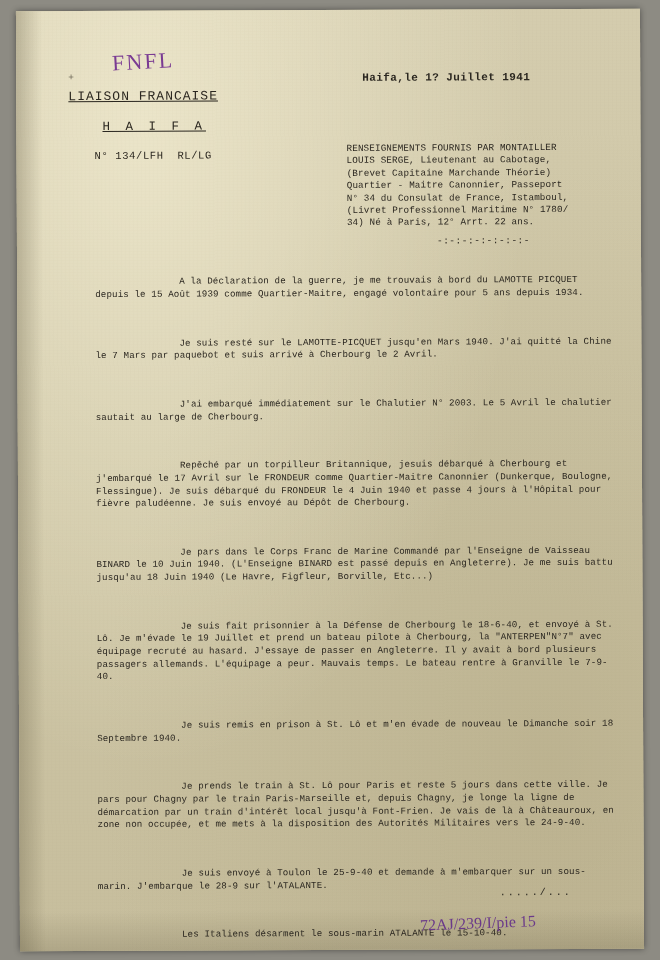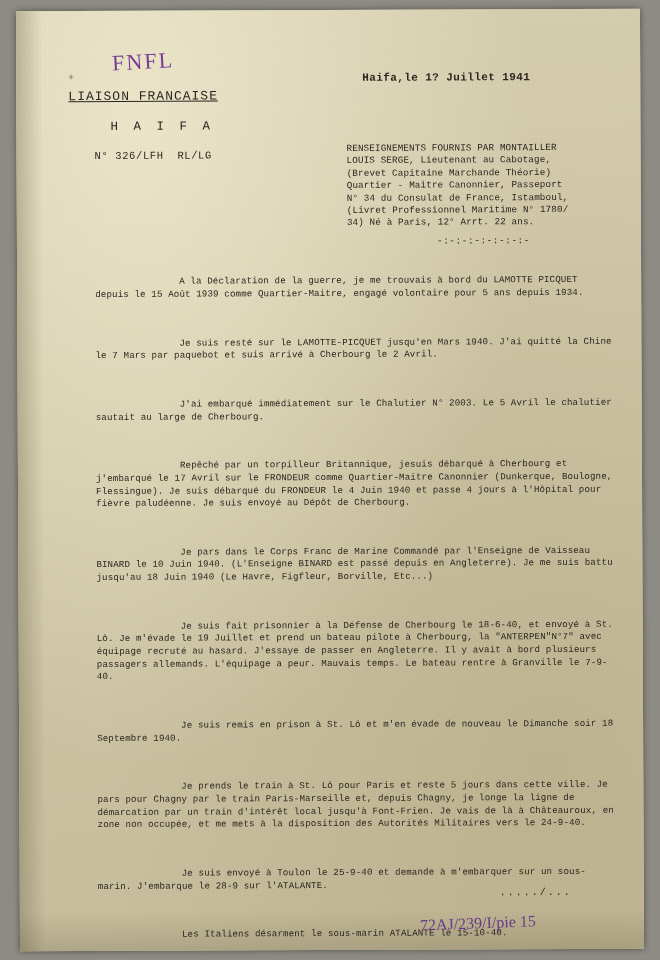--- a/index.html
+++ b/index.html
@@ -109,24 +109,25 @@
   #liaison {
     position: absolute;
     left: 52px;
     top: 80px;
     font-size: 13px;
     letter-spacing: 1px;
     text-decoration: underline;
   }
   #haifa {
     position: absolute;
-    left: 94px;
+    left: 86px;
     top: 110px;
     font-size: 12.5px;
     letter-spacing: 4px;
+    text-decoration: underline;
   }
   #refnum {
     position: absolute;
     left: 78px;
     top: 139px;
     font-size: 10.5px;
     letter-spacing: .6px;
   }
   #rightblock {
     position: absolute;
@@ -176,21 +177,21 @@
     <div id="punch-mark">+</div>
 
     <div id="annot-fnfl">FNFL</div>
 
     <div id="datLine" class="typed">Haifa,le 1? Juillet 1941</div>
 
     <div id="liaison" class="typed">LIAISON FRANCAISE</div>
 
     <div id="haifa" class="typed">H A I F A</div>
 
-    <div id="refnum" class="typed">N° 326/LFH  RL/LG</div>
+    <div id="refnum" class="typed">N° 134/LFH  RL/LG</div>
 
     <div id="rightblock" class="typed">RENSEIGNEMENTS FOURNIS PAR MONTAILLER
 LOUIS SERGE, Lieutenant au Cabotage,
 (Brevet Capitaine Marchande Théorie)
 Quartier - Maitre Canonnier, Passeport
 N° 34 du Consulat de France, Istamboul,
 (Livret Professionnel Maritime N° 1780/
 34) Né à Paris, 12° Arrt. 22 ans.</div>
 
     <div id="sep" class="typed">-:-:-:-:-:-:-:-</div>

